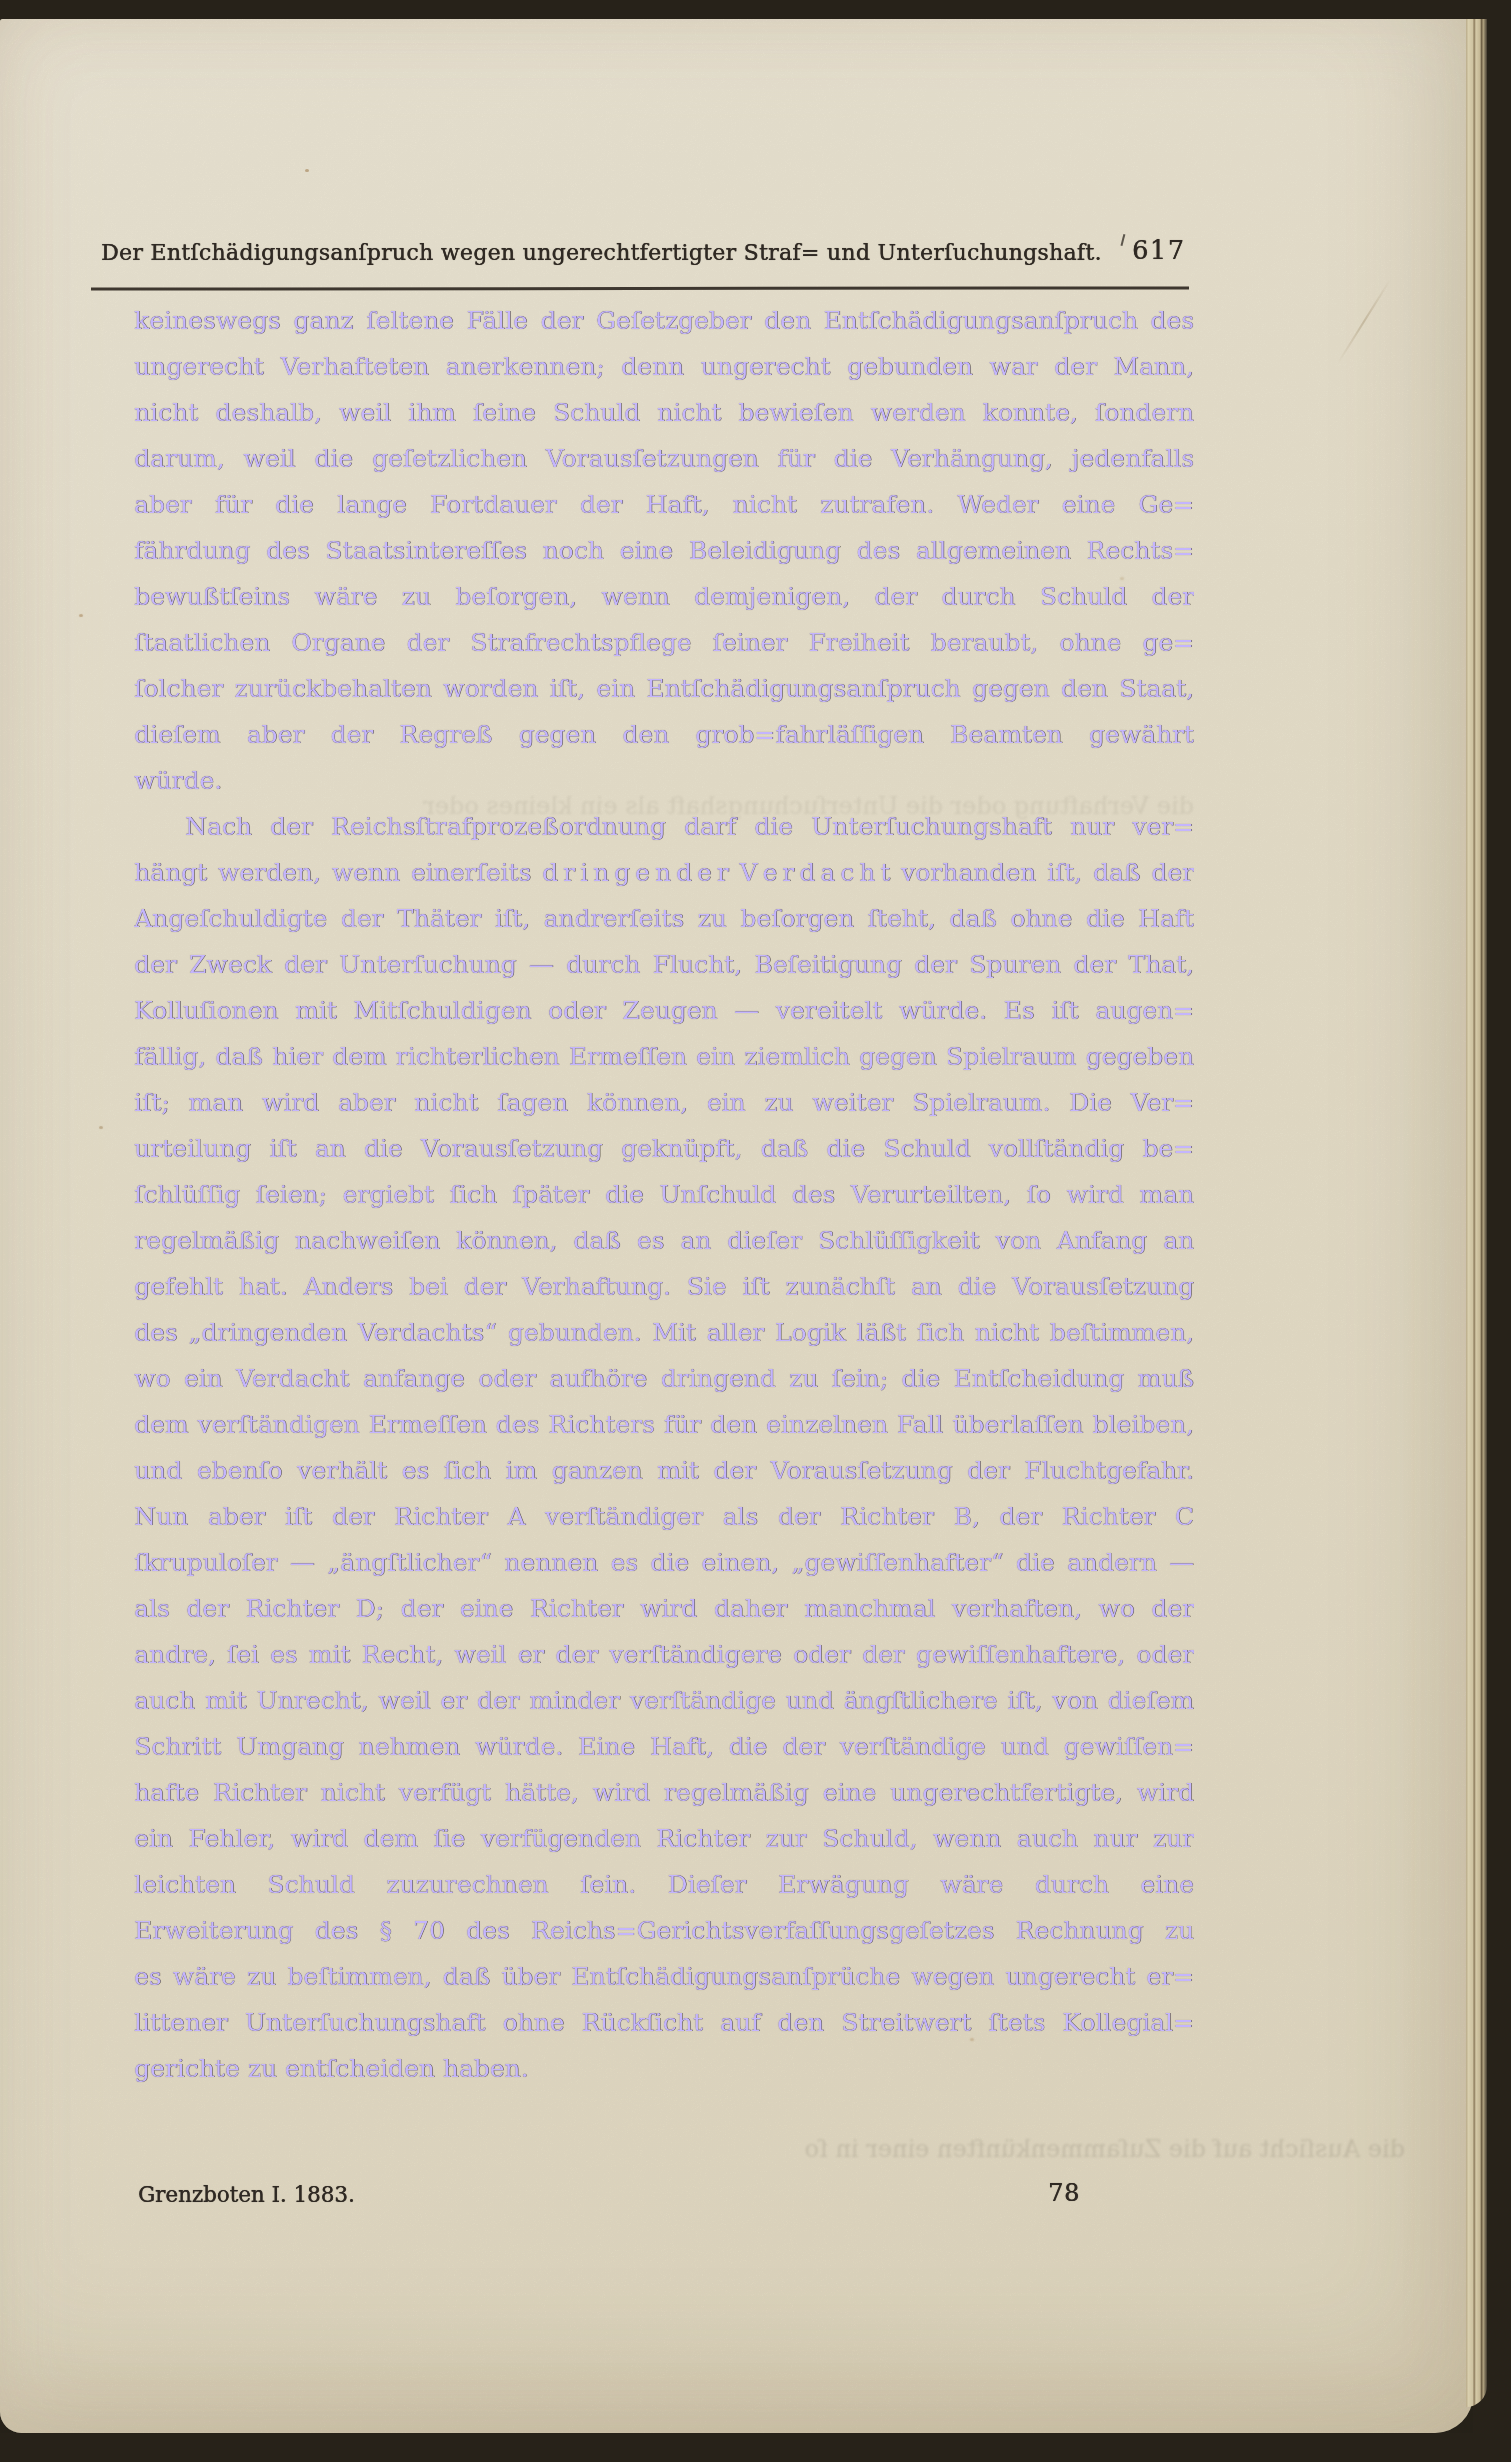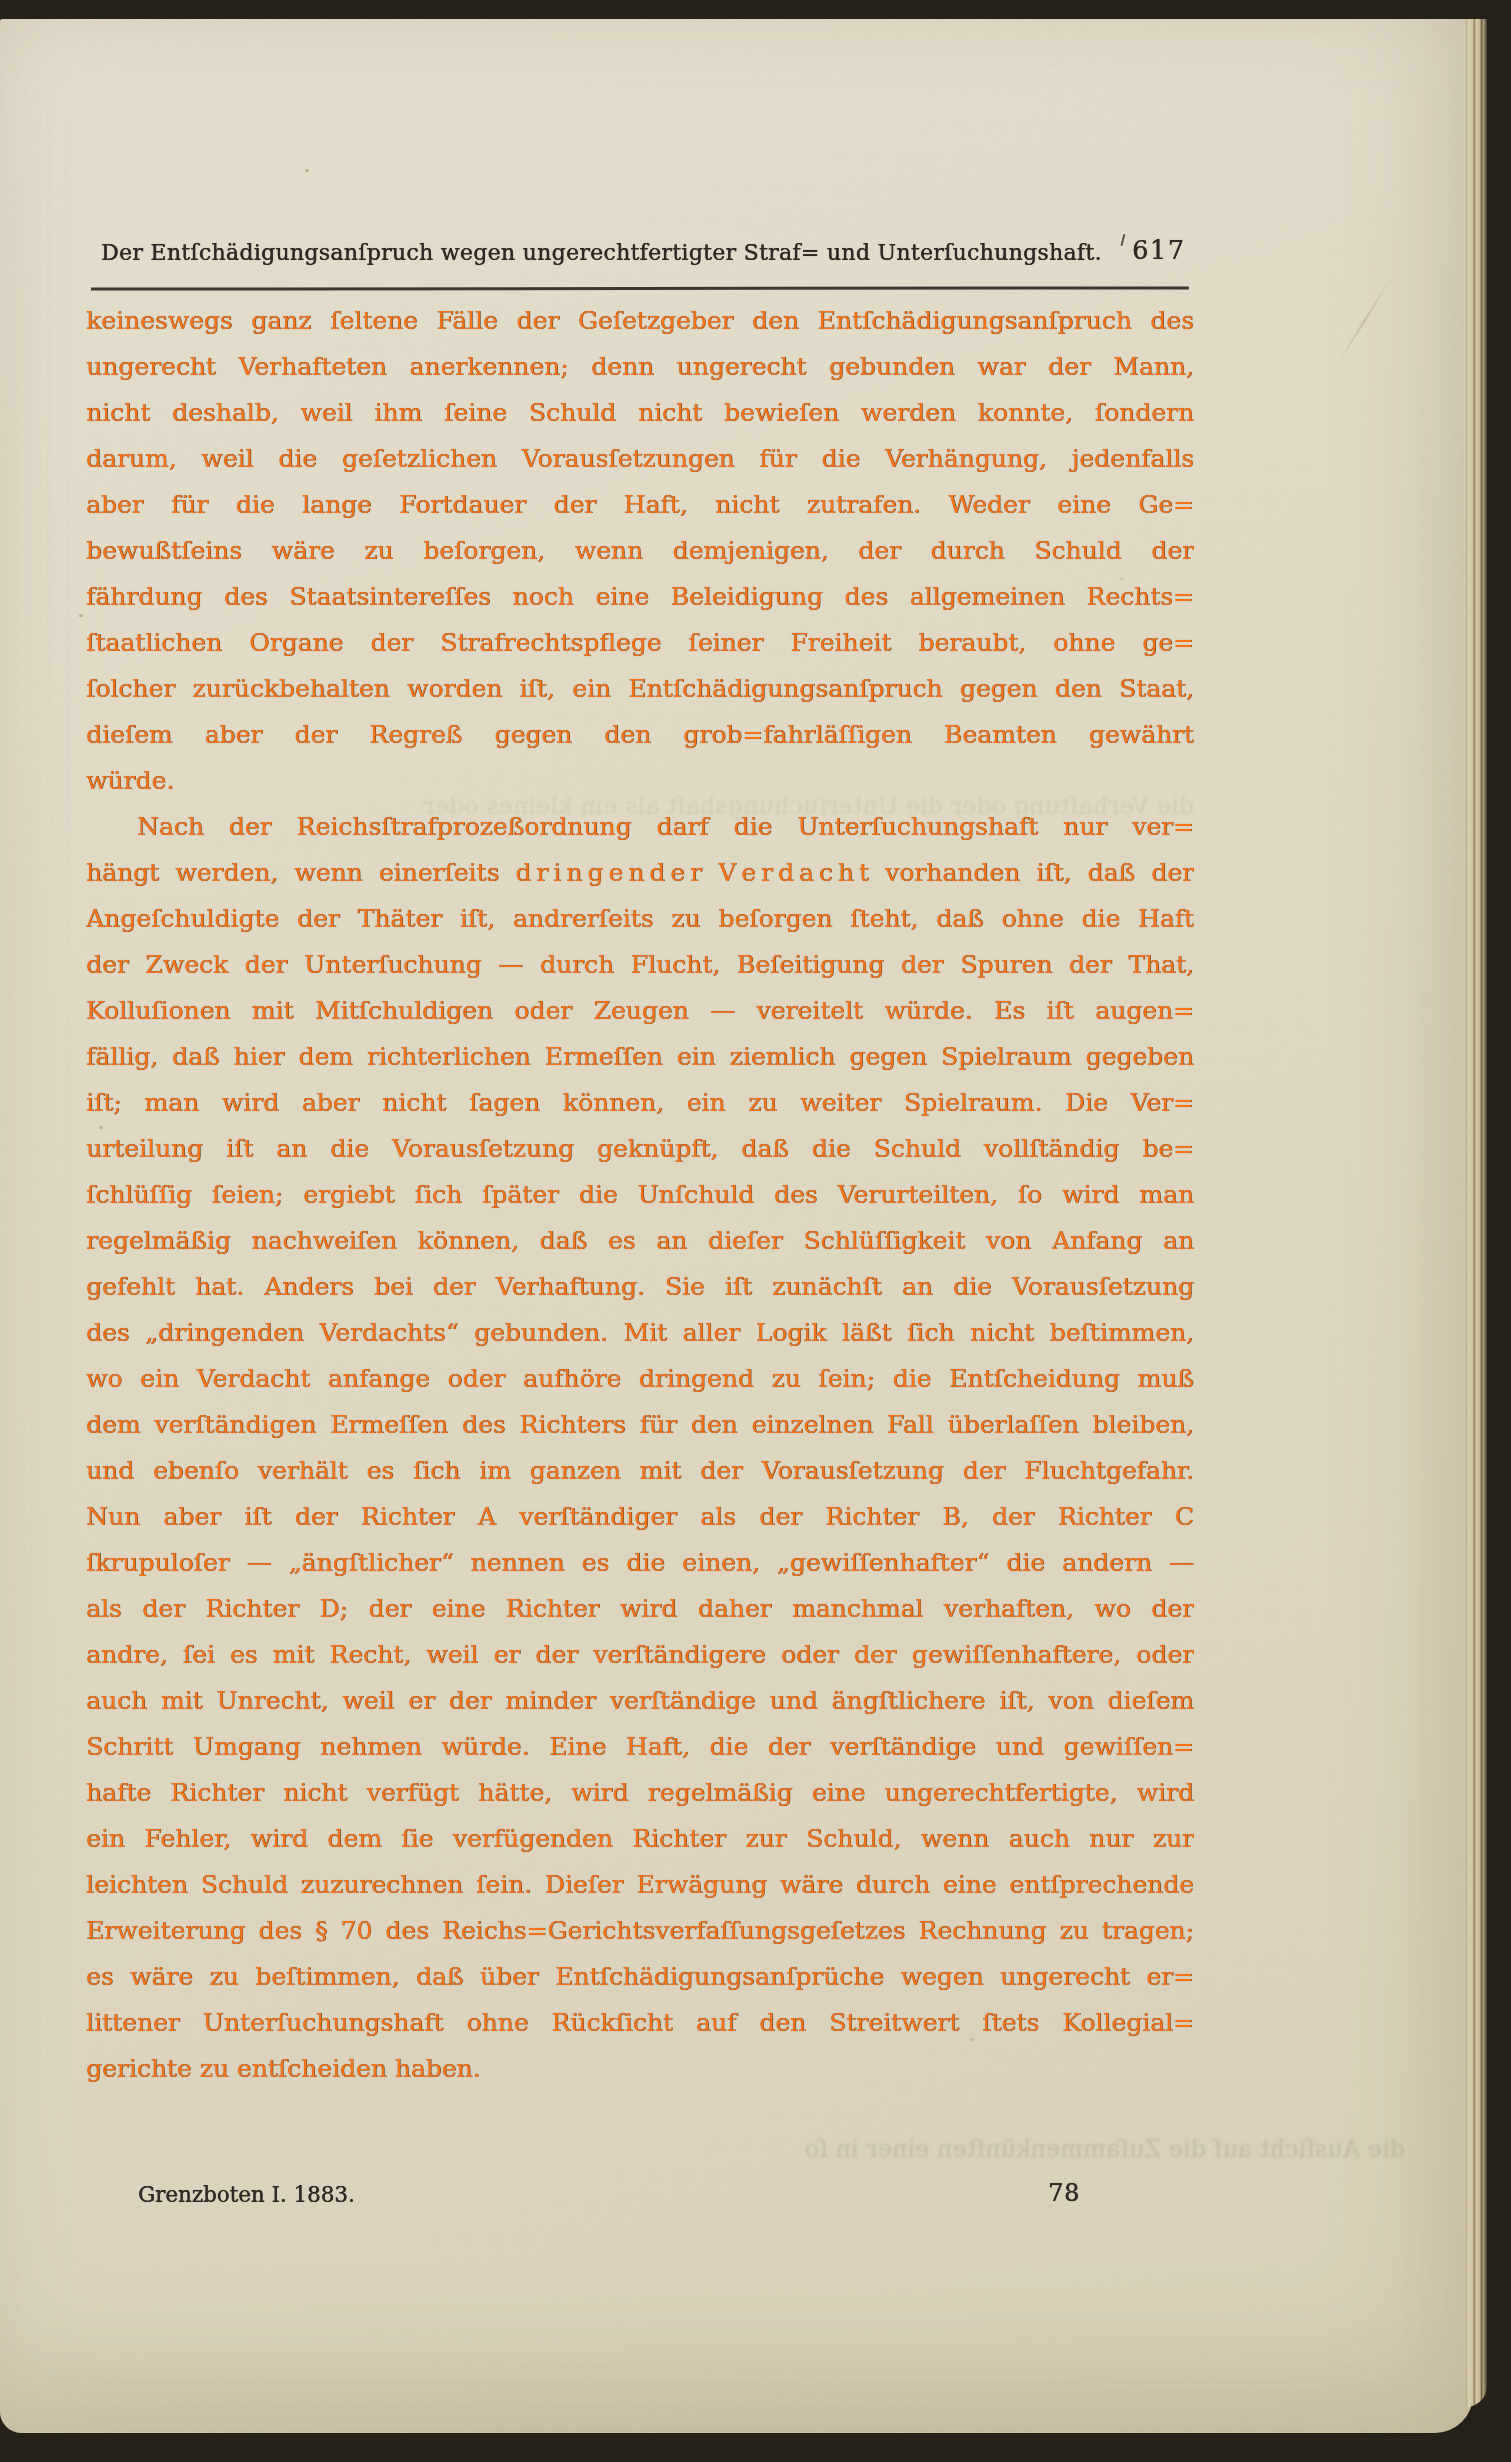--- a/index.html
+++ b/index.html
@@ -29,21 +29,21 @@
   .header-title{position:absolute;left:101px;top:240px;font-size:22px;letter-spacing:0.3px;white-space:nowrap;}
   .page-num{position:absolute;left:1132px;top:235px;font-size:25.5px;letter-spacing:1.6px;}
   .scan-mark{position:absolute;left:1122px;top:234px;width:1.6px;height:11.5px;background:rgba(47,41,35,.75);transform:rotate(14deg);}
   .rule{position:absolute;left:91px;top:287px;width:1098px;height:2.5px;background:#3e372f;
         box-shadow:0 3.3px 0 -1.6px rgba(62,55,47,.28);transform:rotate(-.06deg);}
   
   .body-col{position:absolute;left:86px;top:298px;width:1108px;}
   .bline{
     height:46px;line-height:46px;font-size:25px;overflow:hidden;
     text-align:justify;text-align-last:justify;
-    color:#f97316;text-shadow:0 0 0.8px rgba(47,41,35,.5),0.4px 0 0 rgba(47,41,35,.8);
+    color:#c4b5fd;text-shadow:0 0 0.8px rgba(47,41,35,.5),0.4px 0 0 rgba(47,41,35,.8);margin-left:48px;
   }
   .bline.pend{text-align-last:left;}
   .bline.pstart{text-indent:51px;}
   
   .footer-journal{position:absolute;left:138px;top:2182px;font-size:21.4px;white-space:nowrap;}
   .footer-num{position:absolute;left:1048px;top:2179px;font-size:24px;letter-spacing:0.8px;}
   
   .ghost{position:absolute;color:#4a4436;transform:scaleX(-1);filter:blur(1.3px);
          font-size:24px;white-space:nowrap;pointer-events:none;}
   .ghost1{left:272px;top:792px;width:922px;opacity:.09;}
@@ -78,22 +78,22 @@
   <div class="scan-mark"></div>
   <div class="page-num ink">617</div>
   <div class="rule"></div>
 
   <div class="body-col">
       <div class="bline">keineswegs ganz ſeltene Fälle der Geſetzgeber den Entſchädigungsanſpruch des</div>
       <div class="bline">ungerecht Verhafteten anerkennen; denn ungerecht gebunden war der Mann,</div>
       <div class="bline">nicht deshalb, weil ihm ſeine Schuld nicht bewieſen werden konnte, ſondern</div>
       <div class="bline">darum, weil die geſetzlichen Vorausſetzungen für die Verhängung, jedenfalls</div>
       <div class="bline">aber für die lange Fortdauer der Haft, nicht zutrafen.  Weder eine Ge=</div>
+      <div class="bline">fährdung des Staatsintereſſes noch eine Beleidigung des allgemeinen Rechts=</div>
       <div class="bline">bewußtſeins wäre zu beſorgen, wenn demjenigen, der durch Schuld der</div>
-      <div class="bline">fährdung des Staatsintereſſes noch eine Beleidigung des allgemeinen Rechts=</div>
       <div class="bline">ſtaatlichen Organe der Strafrechtspflege ſeiner Freiheit beraubt, ohne ge=</div>
       <div class="bline">ſolcher zurückbehalten worden iſt, ein Entſchädigungsanſpruch gegen den Staat,</div>
       <div class="bline">dieſem aber der Regreß gegen den grob=fahrläſſigen Beamten gewährt</div>
       <div class="bline pend">würde.</div>
       <div class="bline pstart">Nach der Reichsſtrafprozeßordnung darf die Unterſuchungshaft nur ver=</div>
       <div class="bline">hängt werden, wenn einerſeits d r i n g e n d e r V e r d a c h t vorhanden iſt, daß der</div>
       <div class="bline">Angeſchuldigte der Thäter iſt, andrerſeits zu beſorgen ſteht, daß ohne die Haft</div>
       <div class="bline">der Zweck der Unterſuchung — durch Flucht, Beſeitigung der Spuren der That,</div>
       <div class="bline">Kolluſionen mit Mitſchuldigen oder Zeugen — vereitelt würde.  Es iſt augen=</div>
       <div class="bline">fällig, daß hier dem richterlichen Ermeſſen ein ziemlich gegen Spielraum gegeben</div>

